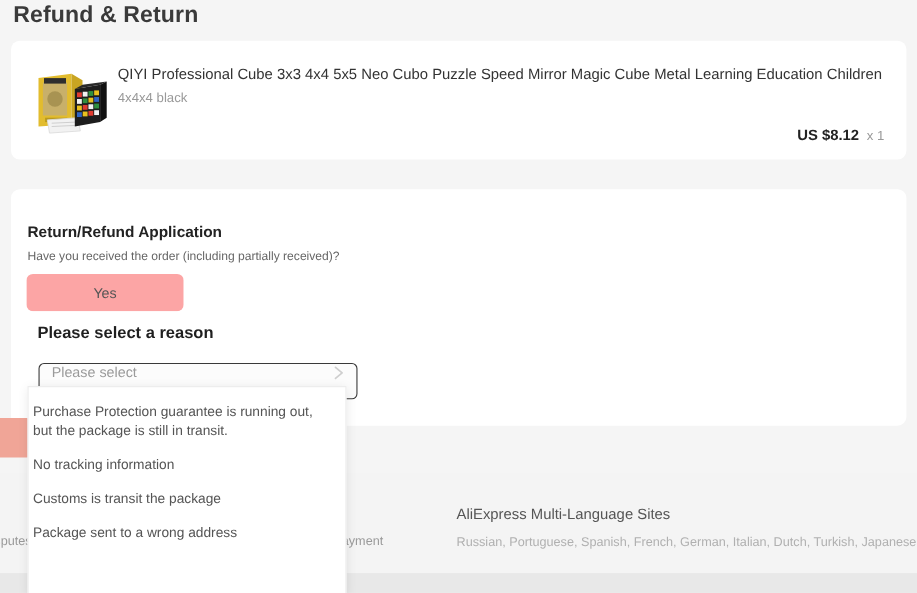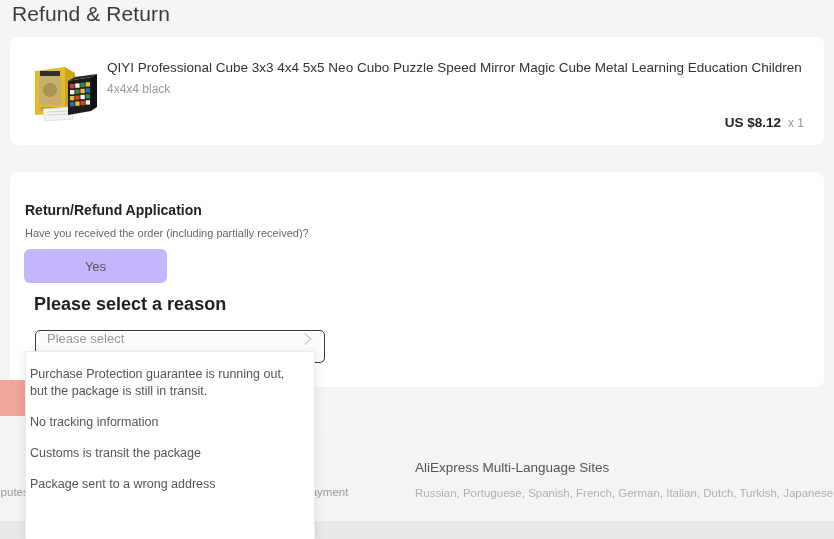--- a/index.html
+++ b/index.html
@@ -17,21 +17,21 @@
     color: #333333;
     position: relative;
   }
 
   
   #page-title {
     position: absolute;
     left: 12px;
     top: 2px;
     font-size: 21px;
-    font-weight: 400;
+    font-weight: 700;
     color: #3a3a3a;
     letter-spacing: 0.1px;
   }
 
   
   #product-card {
     position: absolute;
     left: 10px;
     top: 37px;
     width: 814px;
@@ -127,34 +127,34 @@
     height: 34px;
     border-radius: 6px;
     display: flex;
     align-items: center;
     justify-content: center;
     font-size: 13px;
     cursor: pointer;
     border: 1px solid transparent;
   }
   .choice-btn.unselected {
-    background: #c4b5fd;
+    background: #fca5a5;
     color: #555555;
   }
   .choice-btn.selected {
     background: #fdf3f0;
     border: 1px solid #d9a094;
     color: #333333;
   }
 
   #reason-heading {
     position: absolute;
     left: 24px;
     top: 122px;
-    font-size: 18px;
+    font-size: 15px;
     font-weight: bold;
     color: #1f1f1f;
   }
 
   
   #reason-select {
     position: absolute;
     left: 25px;
     top: 158px;
     width: 290px;

